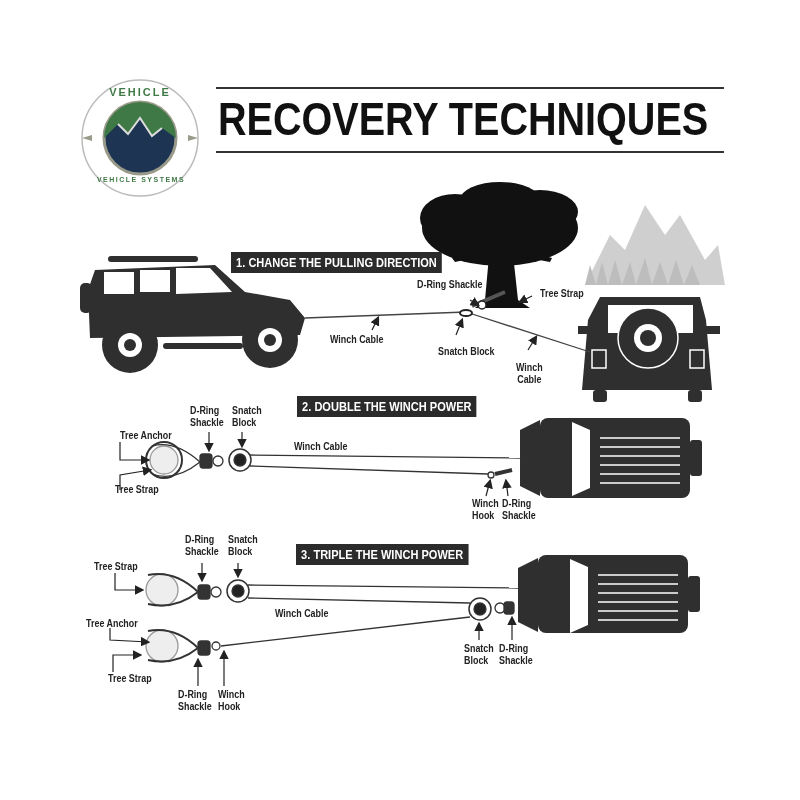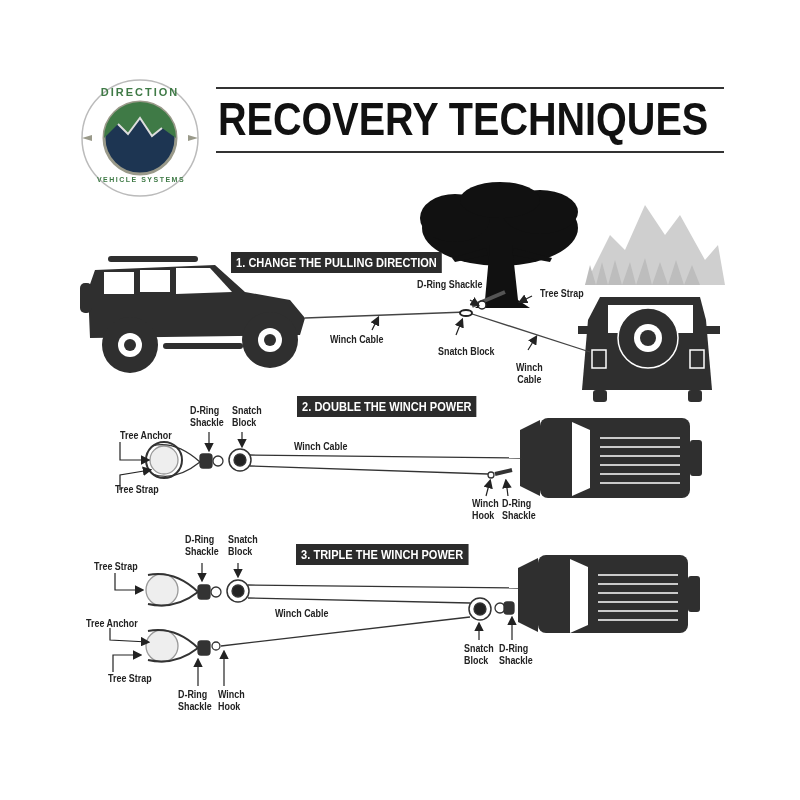--- a/index.html
+++ b/index.html
@@ -172,21 +172,21 @@
     <path d="M113,672 L113,655 L140,655"></path>
     <line x1="202" y1="563" x2="202" y2="580"></line>
     <line x1="238" y1="563" x2="238" y2="576"></line>
     <line x1="198" y1="686" x2="198" y2="660"></line>
     <line x1="224" y1="686" x2="224" y2="652"></line>
     <line x1="479" y1="640" x2="479" y2="624"></line>
     <line x1="512" y1="640" x2="512" y2="618"></line>
   </g>
 </svg>
 
-<div class="abs" style="left:90px;top:86px;width:100px;text-align:center;font-size:11px;font-weight:bold;color:#3f7a46;letter-spacing:2px;">DIRECTION</div>
+<div class="abs" style="left:90px;top:86px;width:100px;text-align:center;font-size:11px;font-weight:bold;color:#3f7a46;letter-spacing:2px;">VEHICLE</div>
 <div class="abs" style="left:86px;top:176px;width:110px;text-align:center;font-size:7px;font-weight:bold;color:#3f7a46;letter-spacing:1.5px;">VEHICLE SYSTEMS</div>
 
 <div class="abs title">RECOVERY TECHNIQUES</div>
 
 <div class="abs banner" style="left:231px;top:252px;">1. CHANGE THE PULLING DIRECTION</div>
 <div class="abs lbl" style="left:417px;top:278px;">D-Ring Shackle</div>
 <div class="abs lbl" style="left:540px;top:287px;">Tree Strap</div>
 <div class="abs lbl" style="left:330px;top:333px;">Winch Cable</div>
 <div class="abs lbl" style="left:438px;top:345px;">Snatch Block</div>
 <div class="abs lbl c" style="left:516px;top:361px;">

